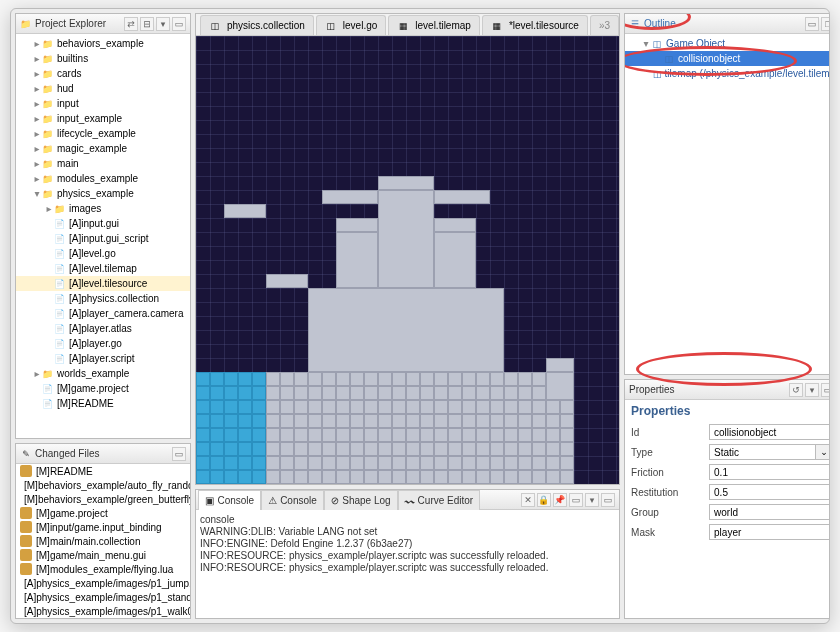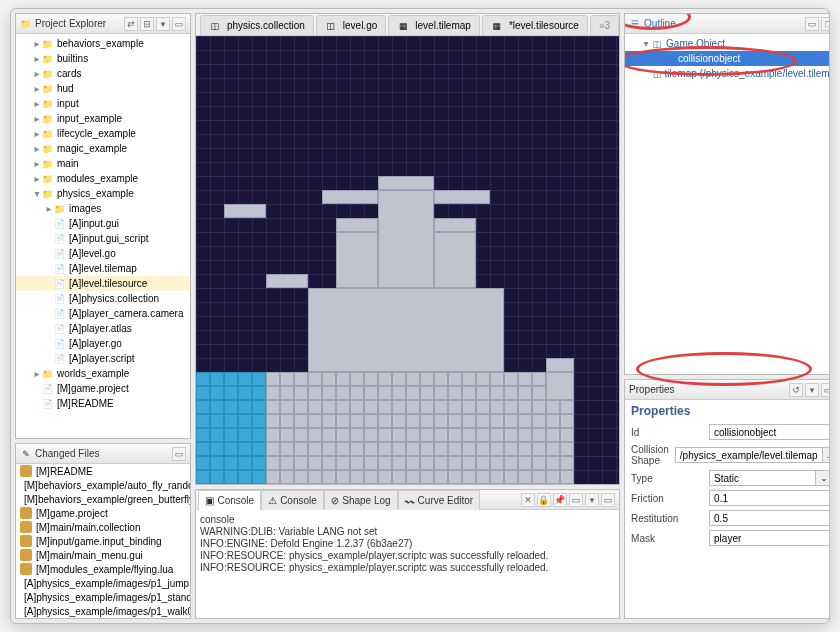--- a/index.html
+++ b/index.html
@@ -232,29 +232,29 @@
             <div class="clist-item">
               <span class="cico-m"></span>
               <span>[M]behaviors_example/green_butterfly.col</span>
             </div>
             <div class="clist-item">
               <span class="cico-m"></span>
               <span>[M]game.project</span>
             </div>
             <div class="clist-item">
               <span class="cico-m"></span>
+              <span>[M]input/game.input_binding</span>
+            </div>
+            <div class="clist-item">
+              <span class="cico-m"></span>
               <span>[M]main/main.collection</span>
             </div>
             <div class="clist-item">
               <span class="cico-m"></span>
-              <span>[M]input/game.input_binding</span>
-            </div>
-            <div class="clist-item">
-              <span class="cico-m"></span>
-              <span>[M]main/main_menu.gui</span>
+              <span>[M]game/main_menu.gui</span>
             </div>
             <div class="clist-item">
               <span class="cico-m"></span>
               <span>[M]modules_example/flying.lua</span>
             </div>
             <div class="clist-item">
               <span class="cico-a"></span>
               <span>[A]physics_example/images/p1_jump.png</span>
             </div>
             <div class="clist-item">
@@ -856,42 +856,39 @@
             <span class="ctrl">▭</span>
           </div>
         </div>
         <div class="props-title">Properties</div>
         <div id="props-rows">
             <div class="prop-row">
               <div class="prop-label">Id</div>
               <div class="prop-field">collisionobject</div>
             </div>
             <div class="prop-row">
-              <div class="prop-label">Collision Shape</div>
-              <div class="prop-select">
-                <div class="prop-field">/physics_example/level.tilemap</div>
-                <div class="prop-btn">…</div>
-              </div>
-            </div>
-            <div class="prop-row">
               <div class="prop-label">Type</div>
               <div class="prop-select">
                 <div class="prop-field">Static</div>
                 <div class="prop-btn">⌄</div>
               </div>
             </div>
             <div class="prop-row">
               <div class="prop-label">Friction</div>
               <div class="prop-field">0.1</div>
             </div>
             <div class="prop-row">
               <div class="prop-label">Restitution</div>
               <div class="prop-field">0.5</div>
             </div>
             <div class="prop-row">
+              <div class="prop-label">Group</div>
+              <div class="prop-field">world</div>
+            </div>
+            <div class="prop-row">
               <div class="prop-label">Mask</div>
               <div class="prop-field">player</div>
             </div>
           </div>
       </div>
     </div>
   </div>
 </div>
 
 <div class="ellipse ell3"></div>

